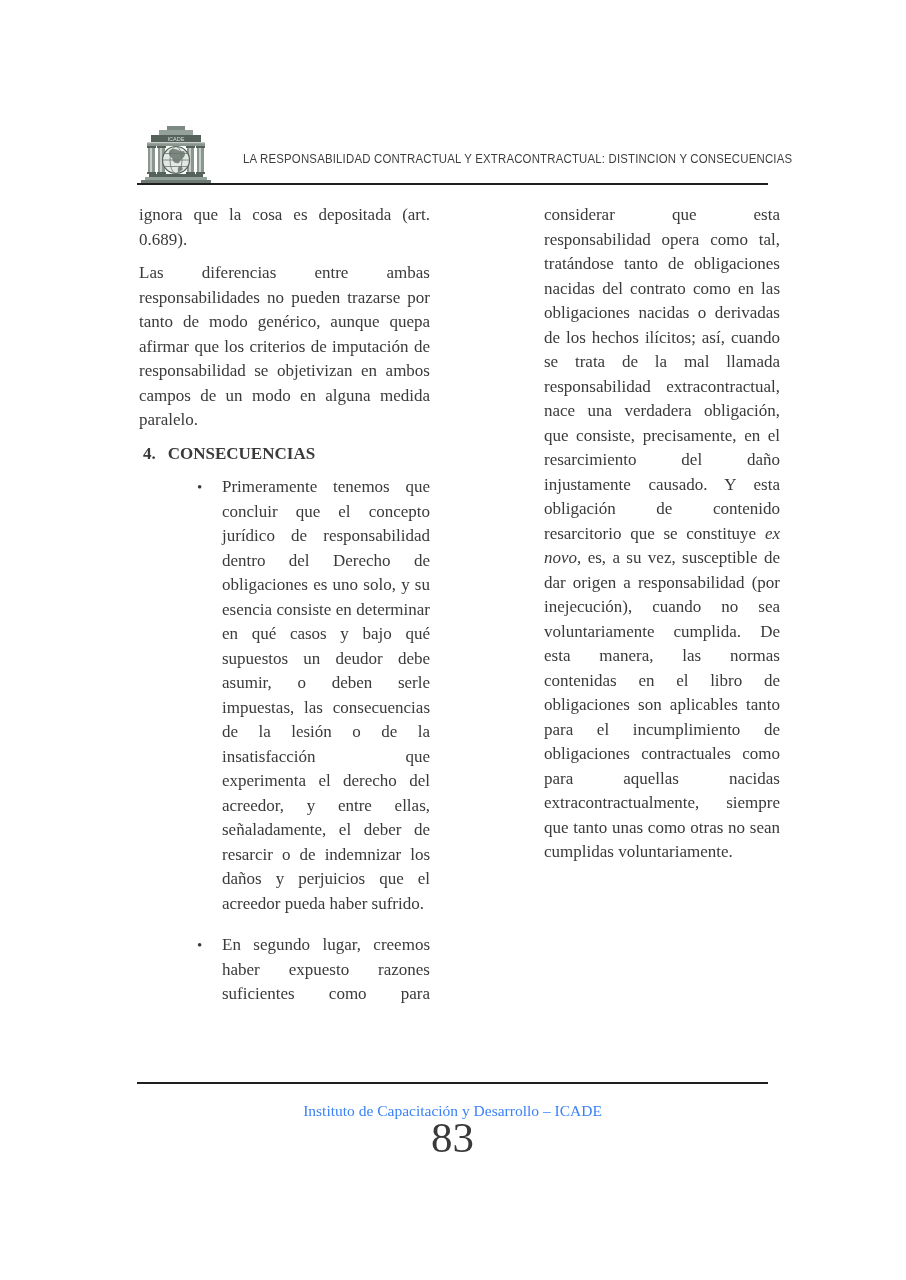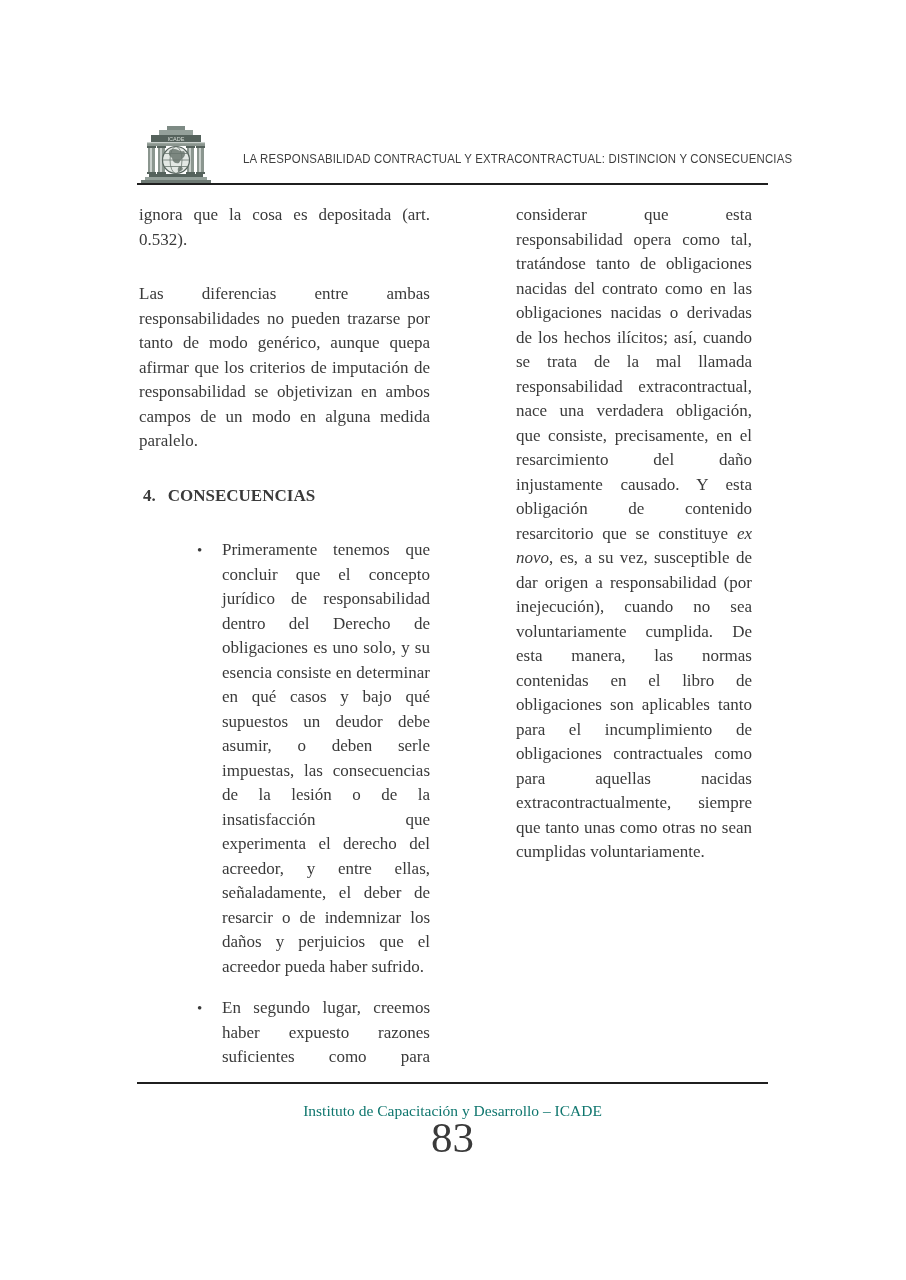--- a/index.html
+++ b/index.html
@@ -19,23 +19,23 @@
     font-size:12px;letter-spacing:.2px;color:#3f3f3f;
     transform:scaleX(.95);transform-origin:left center;
     white-space:nowrap;
   }
   .rule{position:absolute;height:2px;background:#1f1f1f;}
   .header-rule{left:137px;top:183px;width:631px;}
   .footer-rule{left:137px;top:1082px;width:631px;}
   
   .col{position:absolute;top:203px;font-size:17px;line-height:24.5px;text-align:justify;}
   .col-left{left:139px;width:291px;}
-  .col-right{left:516px;width:236px;}
+  .col-right{left:544px;width:236px;}
   .col p{margin:0;}
-  .col p + p{margin-top:30px;}
+  .col p + p{margin-top:9px;}
   .section-heading{
     margin-top:17px;
     font-weight:bold;
     padding-left:4px;
     text-align:left;
   }
   .section-heading .sec-title{margin-left:12px;}
   .bullet{
     position:relative;
     margin-top:0;
@@ -44,21 +44,21 @@
   .bullet + .bullet{margin-top:17px;}
   .bullet .marker{
     position:absolute;left:58px;top:0;
     font-size:15px;
   }
   .bullet.stretch-last{text-align-last:justify;}
   .italic{font-style:italic;}
   
   .footer-inst{
     position:absolute;left:137px;top:1099px;width:631px;
-    text-align:center;font-size:15.5px;color:#0f766e;line-height:24px;
+    text-align:center;font-size:15.5px;color:#3b82f6;line-height:24px;
   }
   .page-number{
     position:absolute;left:137px;top:1117px;width:631px;
     text-align:center;font-size:43px;line-height:42px;color:#3a3a3a;
   }
 </style>
 </head>
 <body>
 
 <div class="page">
@@ -108,21 +108,21 @@
       <rect x="8" y="51" width="62" height="3" fill="#94a09a"></rect>
       <rect x="4" y="54" width="70" height="3.5" fill="#6e7a74"></rect>
     </svg>
   </div>
 
   <div class="header-title">LA RESPONSABILIDAD CONTRACTUAL Y EXTRACONTRACTUAL: DISTINCION Y CONSECUENCIAS</div>
 
   <div class="rule header-rule"></div>
 
   <div class="col col-left">
-    <p>ignora que la cosa es depositada (art. 0.532).</p>
+    <p>ignora que la cosa es depositada (art. 0.689).</p>
     <p>Las diferencias entre ambas responsabilidades no pueden trazarse por tanto de modo genérico, aunque quepa afirmar que los criterios de imputación de responsabilidad se objetivizan en ambos campos de un modo en alguna medida paralelo.</p>
 
     <p class="section-heading"><span>4.</span><span class="sec-title">CONSECUENCIAS</span></p>
 
     <p class="bullet"><span class="marker">•</span><span>Primeramente tenemos que concluir que el concepto jurídico de responsabilidad dentro del Derecho de obligaciones es uno solo, y su esencia consiste en determinar en qué casos y bajo qué supuestos un deudor debe asumir, o deben serle impuestas, las consecuencias de la lesión o de la insatisfacción que experimenta el derecho del acreedor, y entre ellas, señaladamente, el deber de resarcir o de indemnizar los daños y perjuicios que el acreedor pueda haber sufrido.</span></p>
 
     <p class="bullet stretch-last"><span class="marker">•</span><span>En segundo lugar, creemos haber expuesto razones suficientes como para</span></p>
   </div>
 
   <div class="col col-right">

